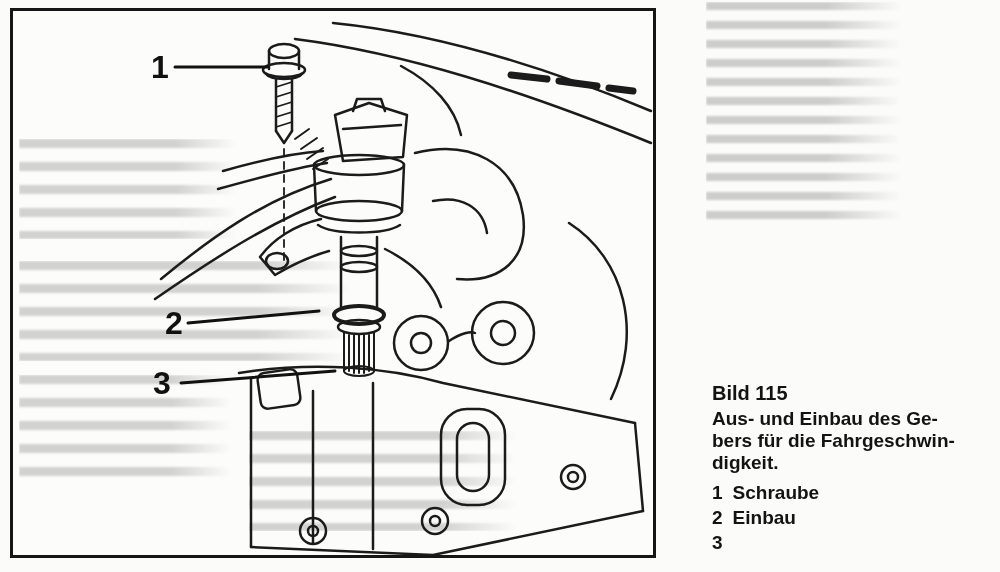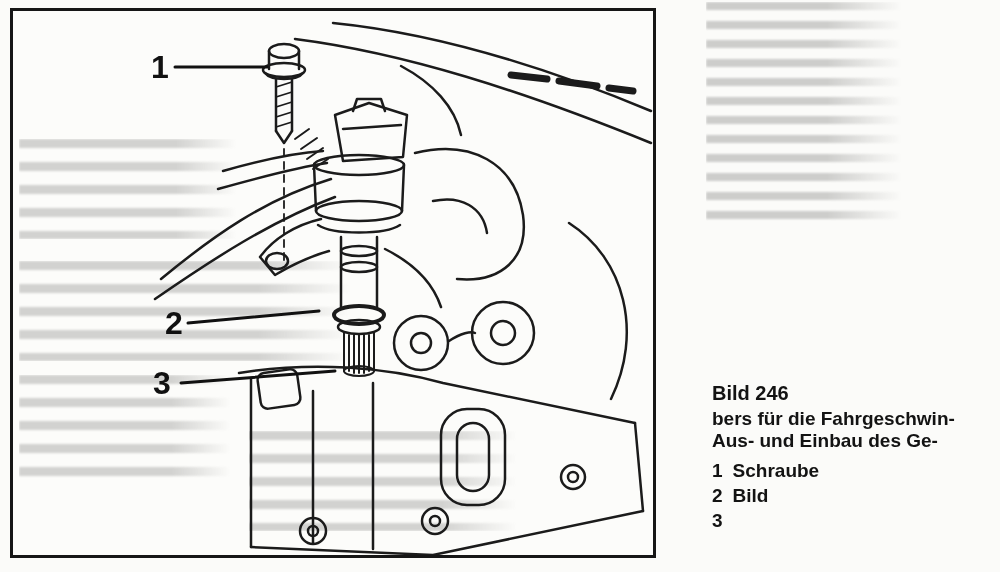--- a/index.html
+++ b/index.html
@@ -207,32 +207,33 @@
     </svg>
 
     <div class="callout c1">1</div>
     <div class="callout c2">2</div>
     <div class="callout c3">3</div>
   </div>
 
   <div class="ghost-right"></div>
 
   <div class="caption">
-    <div class="cap-title">Bild 246</div>
+    <div class="cap-title">Bild 115</div>
+    <div class="cap-line">Aus- und Einbau des Ge-</div>
     <div class="cap-line">bers für die Fahrgeschwin-</div>
-    <div class="cap-line">Aus- und Einbau des Ge-</div>
+    <div class="cap-line">digkeit.</div>
 
     <div class="cap-list">
       <div class="cap-item">
         <span class="cap-num">1</span>
         <span class="cap-label">Schraube</span>
       </div>
       <div class="cap-item">
         <span class="cap-num">2</span>
-        <span class="cap-label">Bild</span>
+        <span class="cap-label">Einbau</span>
       </div>
       <div class="cap-item">
         <span class="cap-num">3</span>
       </div>
     </div>
   </div>
 
 </div>
 
 </body></html>

